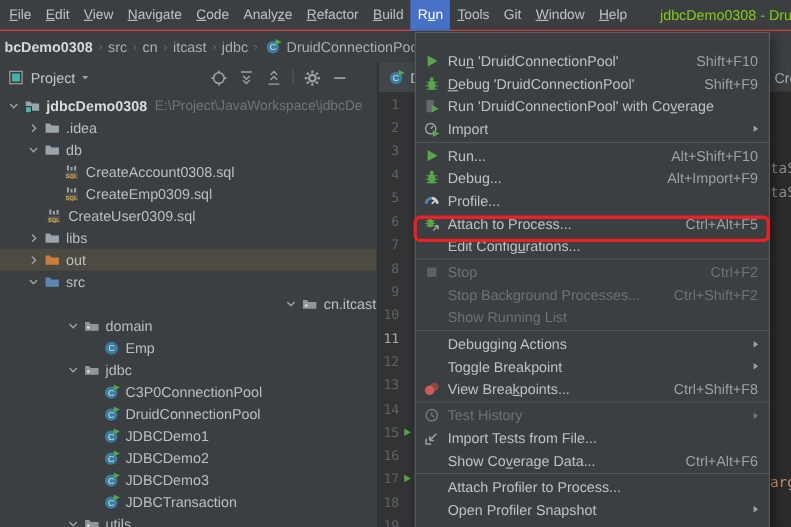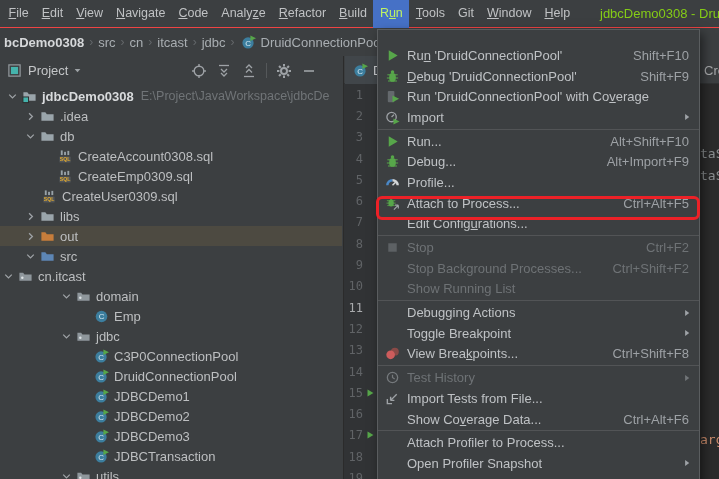--- a/index.html
+++ b/index.html
@@ -7,21 +7,21 @@
     width:719px;height:479px;position:relative;overflow:hidden;
     background:#3c3f41;font-family:"Liberation Sans",sans-serif;
   }
   svg{display:block}
   
   .menubar{position:absolute;left:0;top:0;width:719px;height:28px;background:#3c3f41;
     border-bottom:1px solid #ef4444;box-sizing:border-box;display:flex;align-items:center;
     padding-left:2px;z-index:5;}
   .mb-items{display:flex;height:100%;}
   .mitem{padding:0 6.5px;height:28px;line-height:27px;font-size:12.5px;color:#c0c2c4;white-space:nowrap;}
-  .mitem.selected{background:#4671c6;color:#bef264;}
+  .mitem.selected{background:#4671c6;color:#ffffff;}
   .mitem u,.rlabel u,.crumb u{text-decoration:underline;}
   .win-title{position:absolute;left:600px;top:0;height:28px;line-height:28px;font-size:13px;
     color:#84cc16;white-space:nowrap;}
   
   .breadcrumbs{position:absolute;left:0;top:28px;width:719px;height:28px;background:#3c3f41;
     display:flex;align-items:center;padding-left:1px;font-size:13px;color:#a9aeb2;z-index:2;}
   .crumb{padding:0 3px;white-space:nowrap;}
   .crumb.first{font-weight:bold;color:#d6d8da;}
   .crumb-sep{color:#63676a;font-size:12px;padding:0 2px;}
   .crumb-ico{margin:0 2px 0 4px;}
@@ -391,21 +391,21 @@
             <use href="#s-chev-down" xlink:href="#s-chev-down"></use>
           </svg>
         </span>
         <span class="ticon" style="color: rgb(93, 134, 181);">
           <svg width="15" height="15" viewBox="0 0 16 16">
             <use href="#s-folder" xlink:href="#s-folder"></use>
           </svg>
         </span>
         <span class="tlabel">src</span>
       </div>
-      <div class="trow" style="">
+      <div class="trow" style="padding-left: 40px; justify-content: flex-end;">
         <span class="chev">
           <svg width="15" height="15" viewBox="0 0 16 16">
             <use href="#s-chev-down" xlink:href="#s-chev-down"></use>
           </svg>
         </span>
         <span class="ticon">
           <svg width="15" height="15" viewBox="0 0 16 16">
             <use href="#s-package" xlink:href="#s-package"></use>
           </svg>
         </span>

